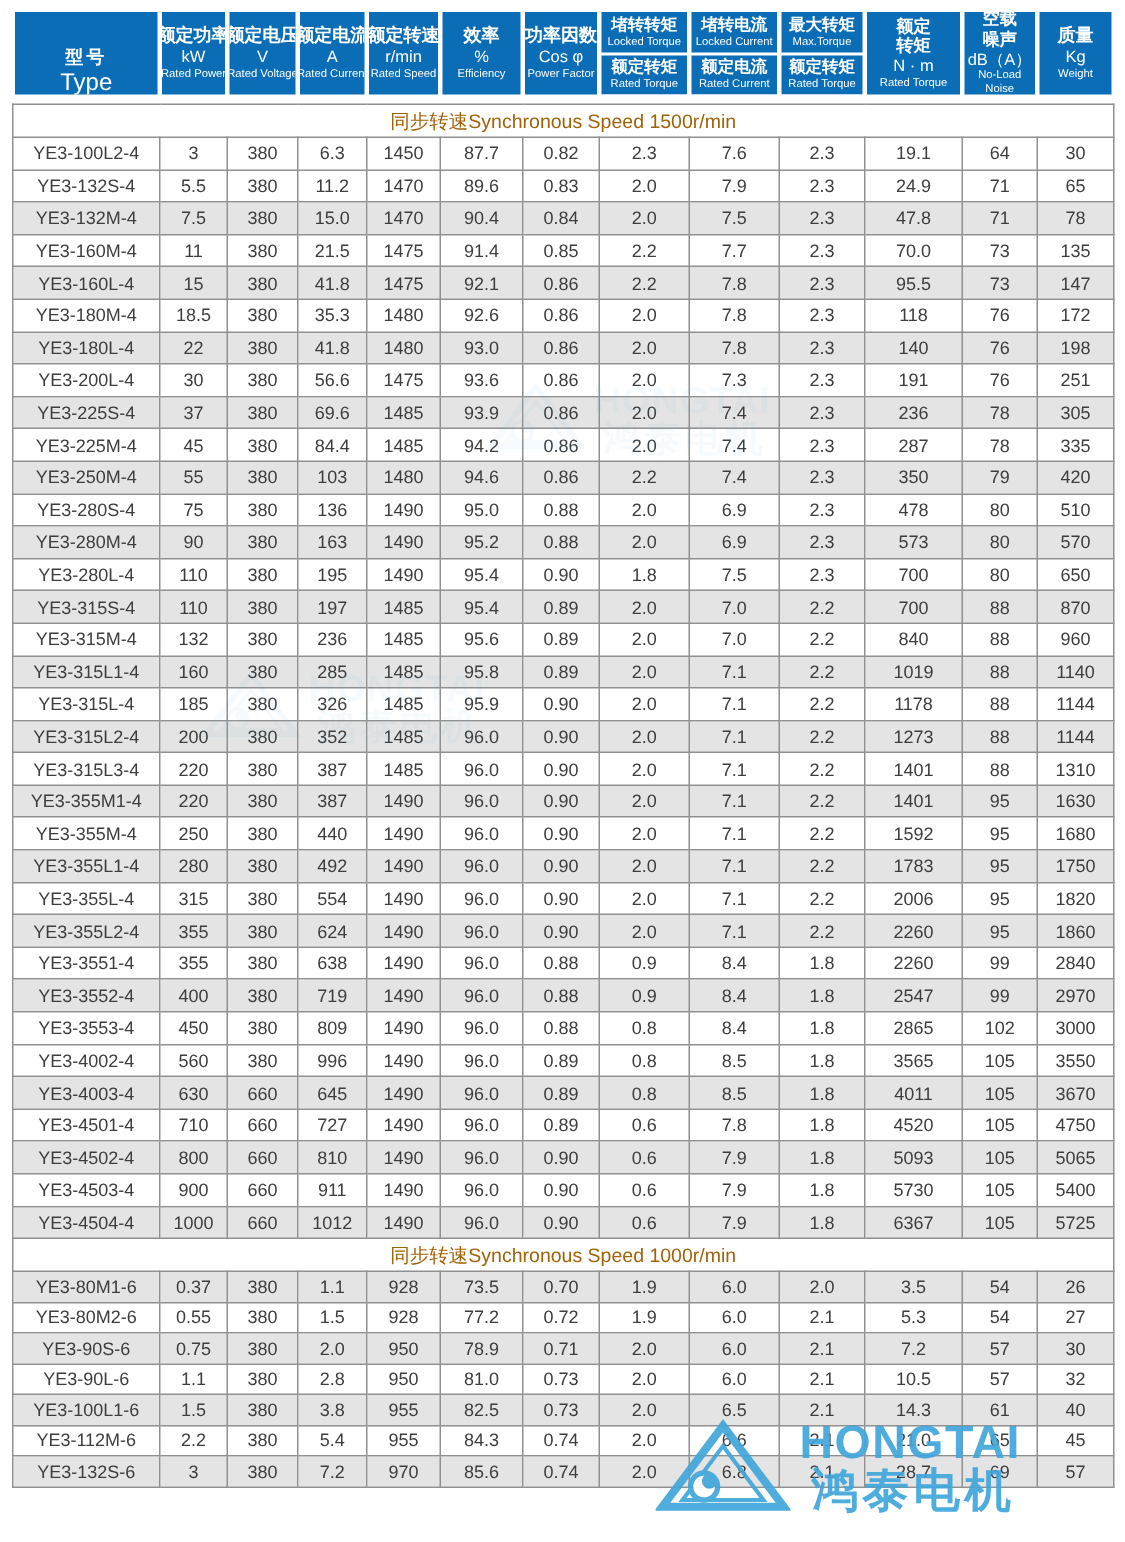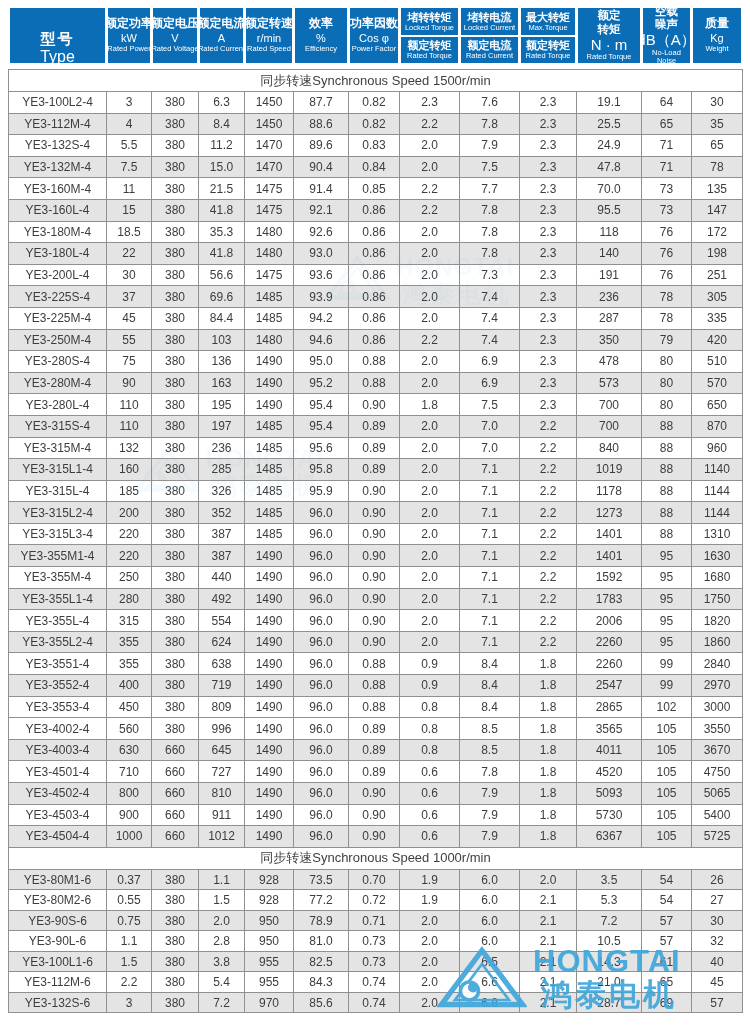--- a/index.html
+++ b/index.html
@@ -29,26 +29,26 @@
     background:var(--header-bg,#0b6db6);
     color:#ffffff;
     height:55px;
     margin:0 1.5px;
     display:flex;flex-direction:column;
     align-items:center;justify-content:center;
     line-height:1.15;
     overflow:hidden;
   }
   .blk .cn{font-size:12px;font-weight:bold;white-space:nowrap;}
-  .blk .cn.big{font-size:15px;letter-spacing:2px;margin-top:26px;}
+  .blk .cn.big{font-size:12px;letter-spacing:2px;margin-top:26px;}
   .blk .unit{font-size:11px;margin-top:1px;white-space:nowrap;}
   .blk .en{font-size:7.5px;margin-top:1px;white-space:nowrap;}
   .blk .en.mid{font-size:16px;}
   .blk.tiny .cn{font-size:11.5px;}
-  .blk.tiny .unit{font-size:15px;margin-top:0;}
+  .blk.tiny .unit{font-size:11px;margin-top:0;}
   .blk.tiny .en{font-size:7.5px;margin-top:0;}
   
   .blk.frac{padding:0;justify-content:flex-start;background:transparent;margin:0;}
   .frac .half{
     background:var(--header-bg,#0b6db6);
     margin:0 1.5px;
     height:26.5px;
     display:flex;flex-direction:column;align-items:center;justify-content:center;
     line-height:1.1;
     align-self:stretch;
@@ -64,21 +64,21 @@
     color:#3d3d3d;
     height:20.6px;
     padding:0;
     white-space:nowrap;
     overflow:hidden;
   }
   tbody tr.stripe td{background:var(--stripe,#e4e4e4);}
   tbody tr.section-row td{
     background:#ffffff;
     font-size:13px;
-    color:#404040;
+    color:#a16207;
     height:21px;
   }
   tbody tr.s2 td{height:19.5px;}
   
   .watermark{
     position:absolute;
     display:flex;align-items:flex-start;
     pointer-events:none;
   }
   .wm-main{left:437px;top:946px;opacity:0.92;}
@@ -240,35 +240,20 @@
           <td>6.3</td>
           <td>1450</td>
           <td>87.7</td>
           <td>0.82</td>
           <td>2.3</td>
           <td>7.6</td>
           <td>2.3</td>
           <td>19.1</td>
           <td>64</td>
           <td>30</td>
-        </tr>
-        <tr class="stripe">
-          <td>YE3-112M-4</td>
-          <td>4</td>
-          <td>380</td>
-          <td>8.4</td>
-          <td>1450</td>
-          <td>88.6</td>
-          <td>0.82</td>
-          <td>2.2</td>
-          <td>7.8</td>
-          <td>2.3</td>
-          <td>25.5</td>
-          <td>65</td>
-          <td>35</td>
         </tr>
         <tr>
           <td>YE3-132S-4</td>
           <td>5.5</td>
           <td>380</td>
           <td>11.2</td>
           <td>1470</td>
           <td>89.6</td>
           <td>0.83</td>
           <td>2.0</td>

